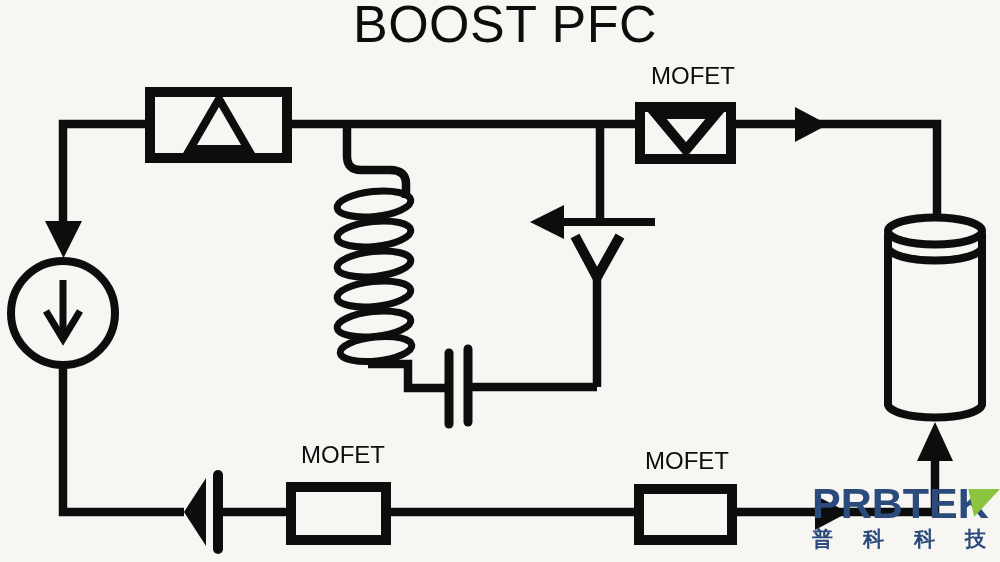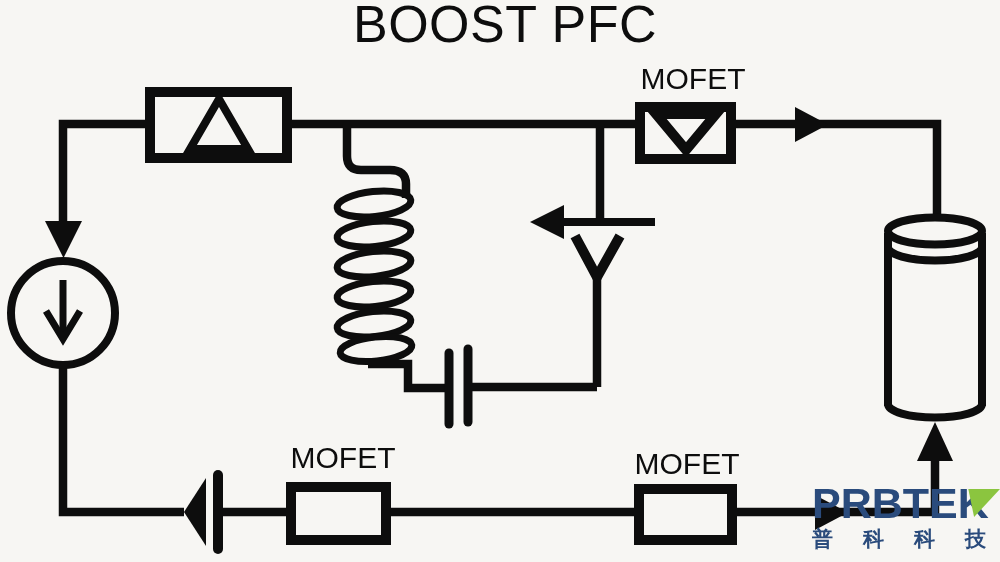--- a/index.html
+++ b/index.html
@@ -8,21 +8,21 @@
     font-family:Liberation Sans, sans-serif;overflow:hidden;
   }
   .stage svg{position:absolute;left:0;top:0;}
   .ink{stroke:#0d0d0d;fill:none;}
   .fillink{fill:#0d0d0d;stroke:none;}
   .lbl{
     position:absolute;color:#0d0d0d;text-align:center;line-height:1;
     white-space:nowrap;
   }
   .title{left:340px;top:-2px;width:330px;font-size:52px;letter-spacing:.5px;}
-  .mofet{font-size:30px;width:150px;}
+  .mofet{font-size:24px;width:150px;}
   .mofet-top{left:618px;top:64px;}
   .mofet-bl{left:268px;top:443px;}
   .mofet-br{left:612px;top:449px;}
   .logo{position:absolute;left:0;top:0;width:1000px;height:562px;pointer-events:none;}
   .logo-word{
     position:absolute;left:812px;top:482px;font-size:43px;font-weight:700;
     color:#2a4b7c;letter-spacing:0;line-height:1;white-space:nowrap;
   }
   .logo-green{
     position:absolute;left:964px;top:489px;width:36px;height:28px;

